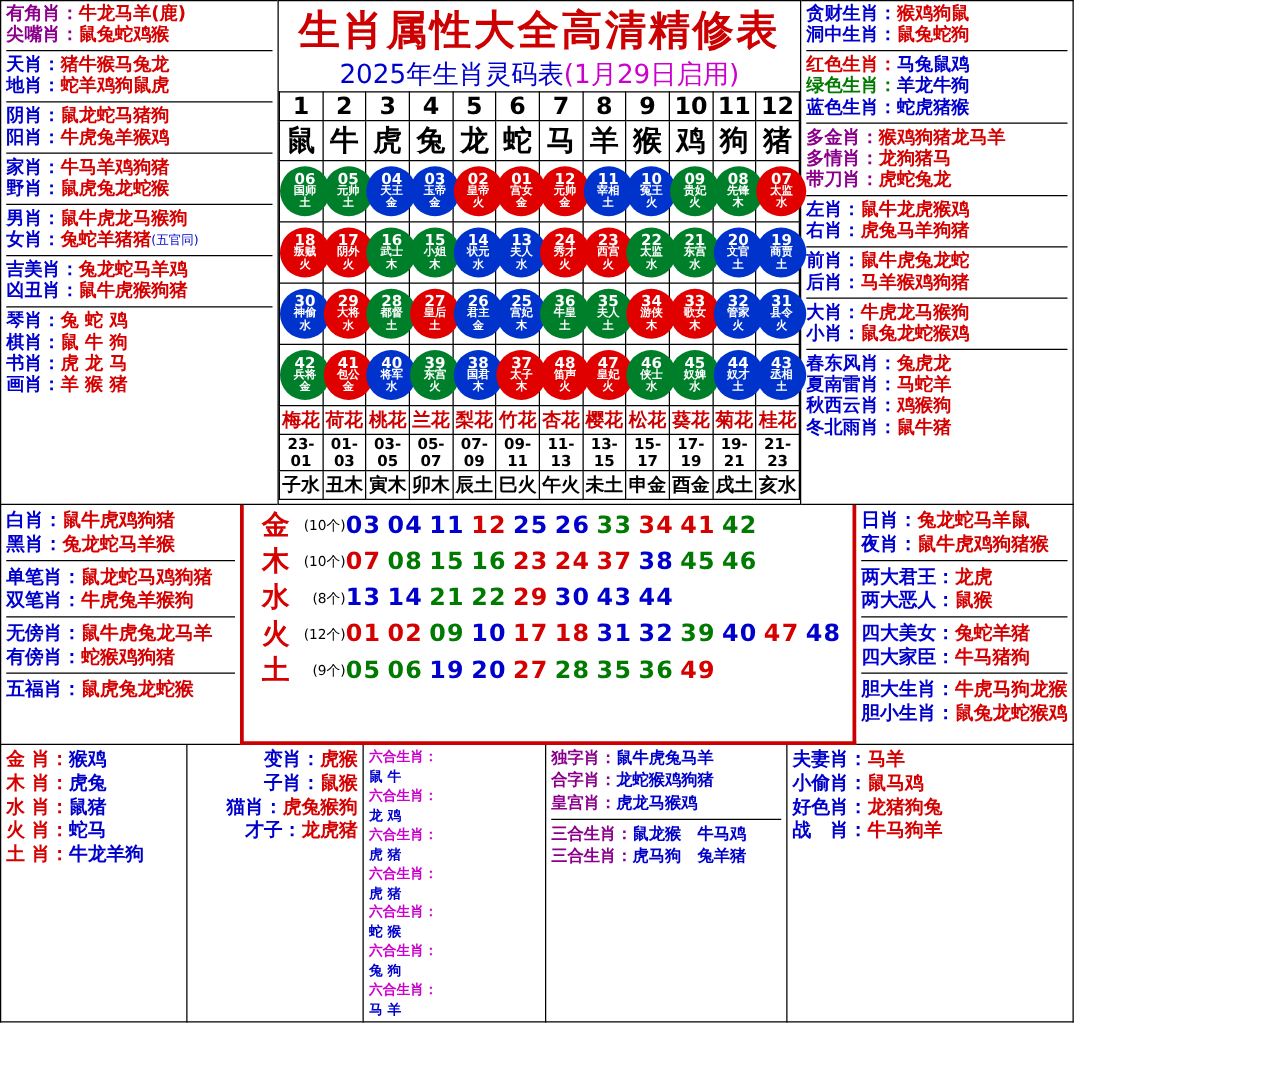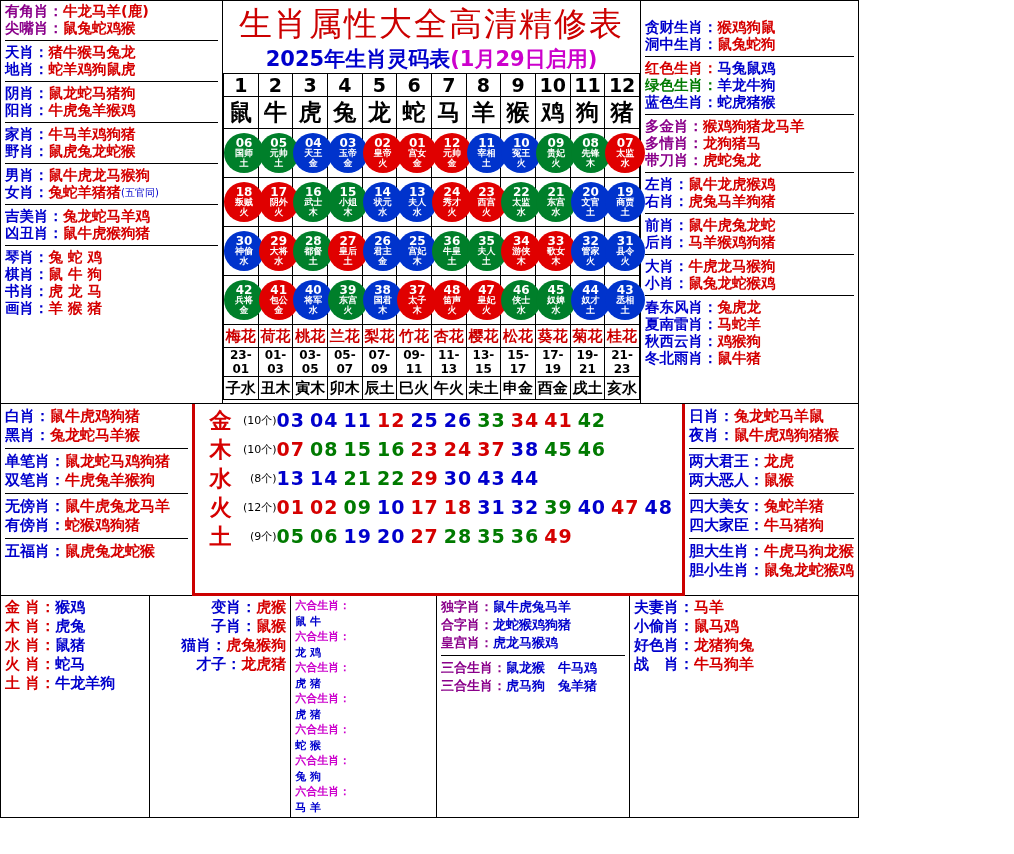--- a/index.html
+++ b/index.html
@@ -16,34 +16,34 @@
   .blue{color:#0000cc;}
   .green{color:#007a00;}
   .purple{color:#8a008a;}
   .magenta{color:#cc00cc;}
   .black{color:#000;}
   .b{font-weight:bold;}
 
   
   .top{display:flex;align-items:stretch;height:404px;}
   .colL{width:222px;box-sizing:border-box;border:1px solid #000;border-right:none;padding:2px 4px;}
-  .colR{width:218px;box-sizing:border-box;border:1px solid #000;border-left:none;padding:18px 4px;}
+  .colR{width:218px;box-sizing:border-box;border:1px solid #000;border-left:none;padding:2px 4px;}
   .colC{flex:1;box-sizing:border-box;border:1px solid #000;}
 
   .lrow{display:flex;line-height:17px;font-size:14.5px;font-weight:bold;white-space:nowrap;}
   .lrow .k{flex:0 0 auto;}
   .lsep{border-top:1px solid #000;margin:3px 0;}
 
   
   .title{
-    text-align:center;font-size:33px;font-weight:normal;color:#cc0000;
+    text-align:center;font-size:33px;font-weight:bold;color:#cc0000;
     letter-spacing:2px;line-height:42px;padding-top:2px;
     font-family:"DejaVu Sans","Liberation Sans",sans-serif;
   }
-  .subtitle{text-align:center;font-size:21px;font-weight:bold;line-height:28px;}
+  .subtitle{text-align:center;font-size:21px;font-weight:normal;line-height:28px;}
   .subtitle .s1{color:#0000cc;}
   .subtitle .s2{color:#cc00cc;}
 
   table.grid{border-collapse:collapse;width:100%;table-layout:fixed;}
   table.grid td,table.grid th{border:1px solid #000;text-align:center;padding:0;}
 
   .numrow td{font-size:19px;font-weight:bold;height:22px;}
   .zodrow td{font-size:23px;font-weight:bold;height:28px;}
 
   .ballcell{height:48px;vertical-align:middle;}

